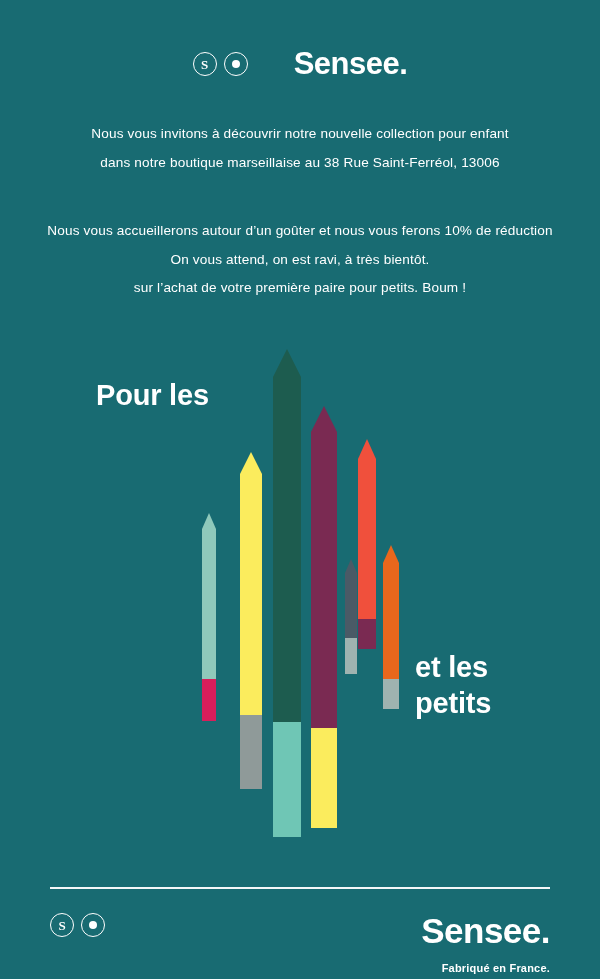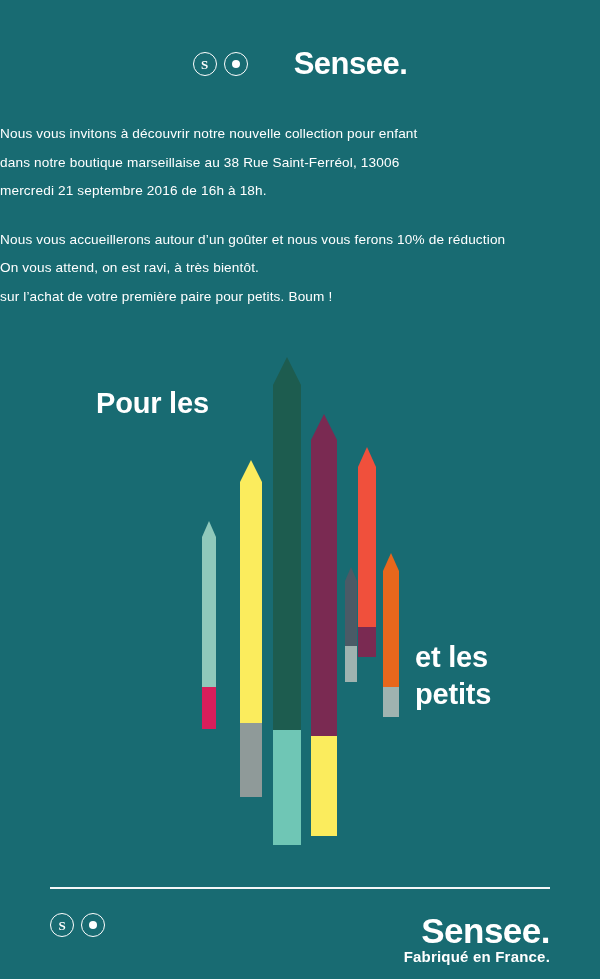--- a/index.html
+++ b/index.html
@@ -53,27 +53,28 @@
     background: #ffffff;
   }
   .wordmark {
     font-size: 31px;
     font-weight: bold;
     letter-spacing: -0.5px;
   }
 
   
   .copy {
+    text-align: center;
     margin-top: 38px;
     font-size: 13.6px;
     line-height: 2.1;
     letter-spacing: 0.15px;
   }
   .copy .para2 {
-    margin-top: 20px;
+    margin-top: 40px;
   }
   .copy p {
     margin: 0;
   }
 
   
   .art {
     position: relative;
     width: 492px;
     height: 520px;
@@ -86,21 +87,21 @@
     font-weight: bold;
     line-height: 1.25;
     letter-spacing: -0.2px;
   }
   .label-grands {
     left: 96px;
     top: 28px;
   }
   .label-petits {
     left: 415px;
-    top: 282px;
+    top: 300px;
   }
 
   
   .pc {
     position: absolute;
   }
   .tip {
     position: absolute;
     width: 0;
     height: 0;
@@ -135,42 +136,41 @@
   .footer-logo-right {
     text-align: right;
   }
   .footer-word {
     font-size: 35px;
     font-weight: bold;
     letter-spacing: -0.5px;
     line-height: 1;
   }
   .footer-tag {
-    font-size: 15px;
+    font-size: 11px;
     font-weight: bold;
     letter-spacing: .2px;
-    margin-top: 0;
+    margin-top: 14px;
   }
 </style>
 </head>
 <body>
 
 <div class="header">
   <div class="logo-mark">
     <span class="mark-circle">S</span>
     <span class="mark-circle dot"></span>
   </div>
   <div class="wordmark">Sensee.</div>
 </div>
 
 <div class="copy">
   <div class="para1">
     <p>Nous vous invitons à découvrir notre nouvelle collection pour enfant</p>
     <p>dans notre boutique marseillaise au 38 Rue Saint-Ferréol, 13006</p>
-    <p>mercredi 21 septembre 2016 de 16h à 18h.</p>
   </div>
   <div class="para2">
     <p>Nous vous accueillerons autour d’un goûter et nous vous ferons 10% de réduction</p>
     <p>On vous attend, on est ravi, à très bientôt.</p>
     <p>sur l’achat de votre première paire pour petits. Boum !</p>
   </div>
 </div>
 
 <div class="art">
 

